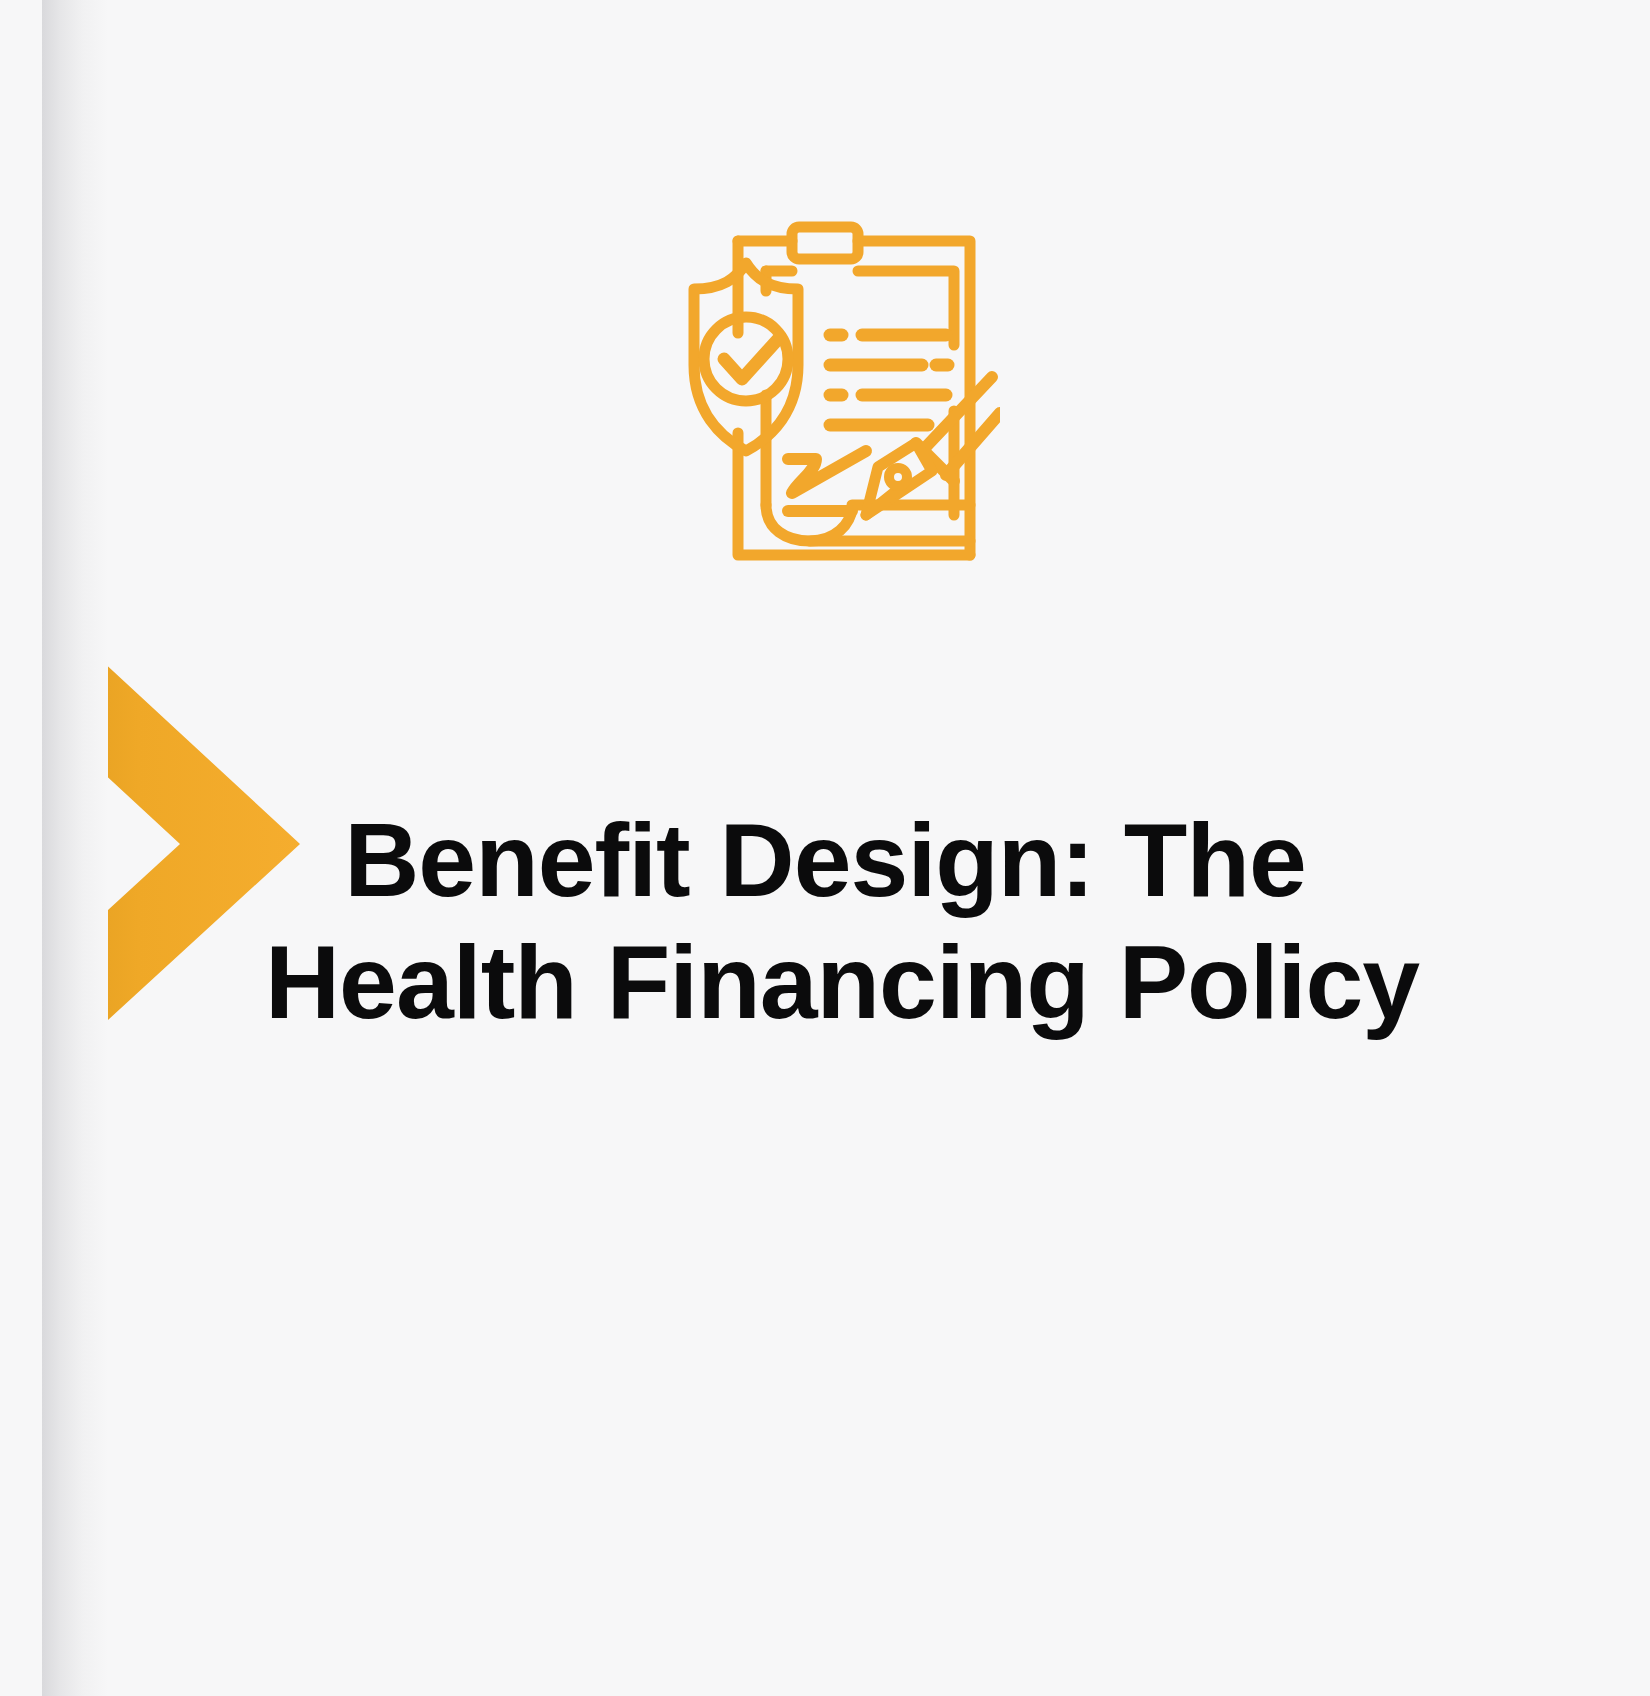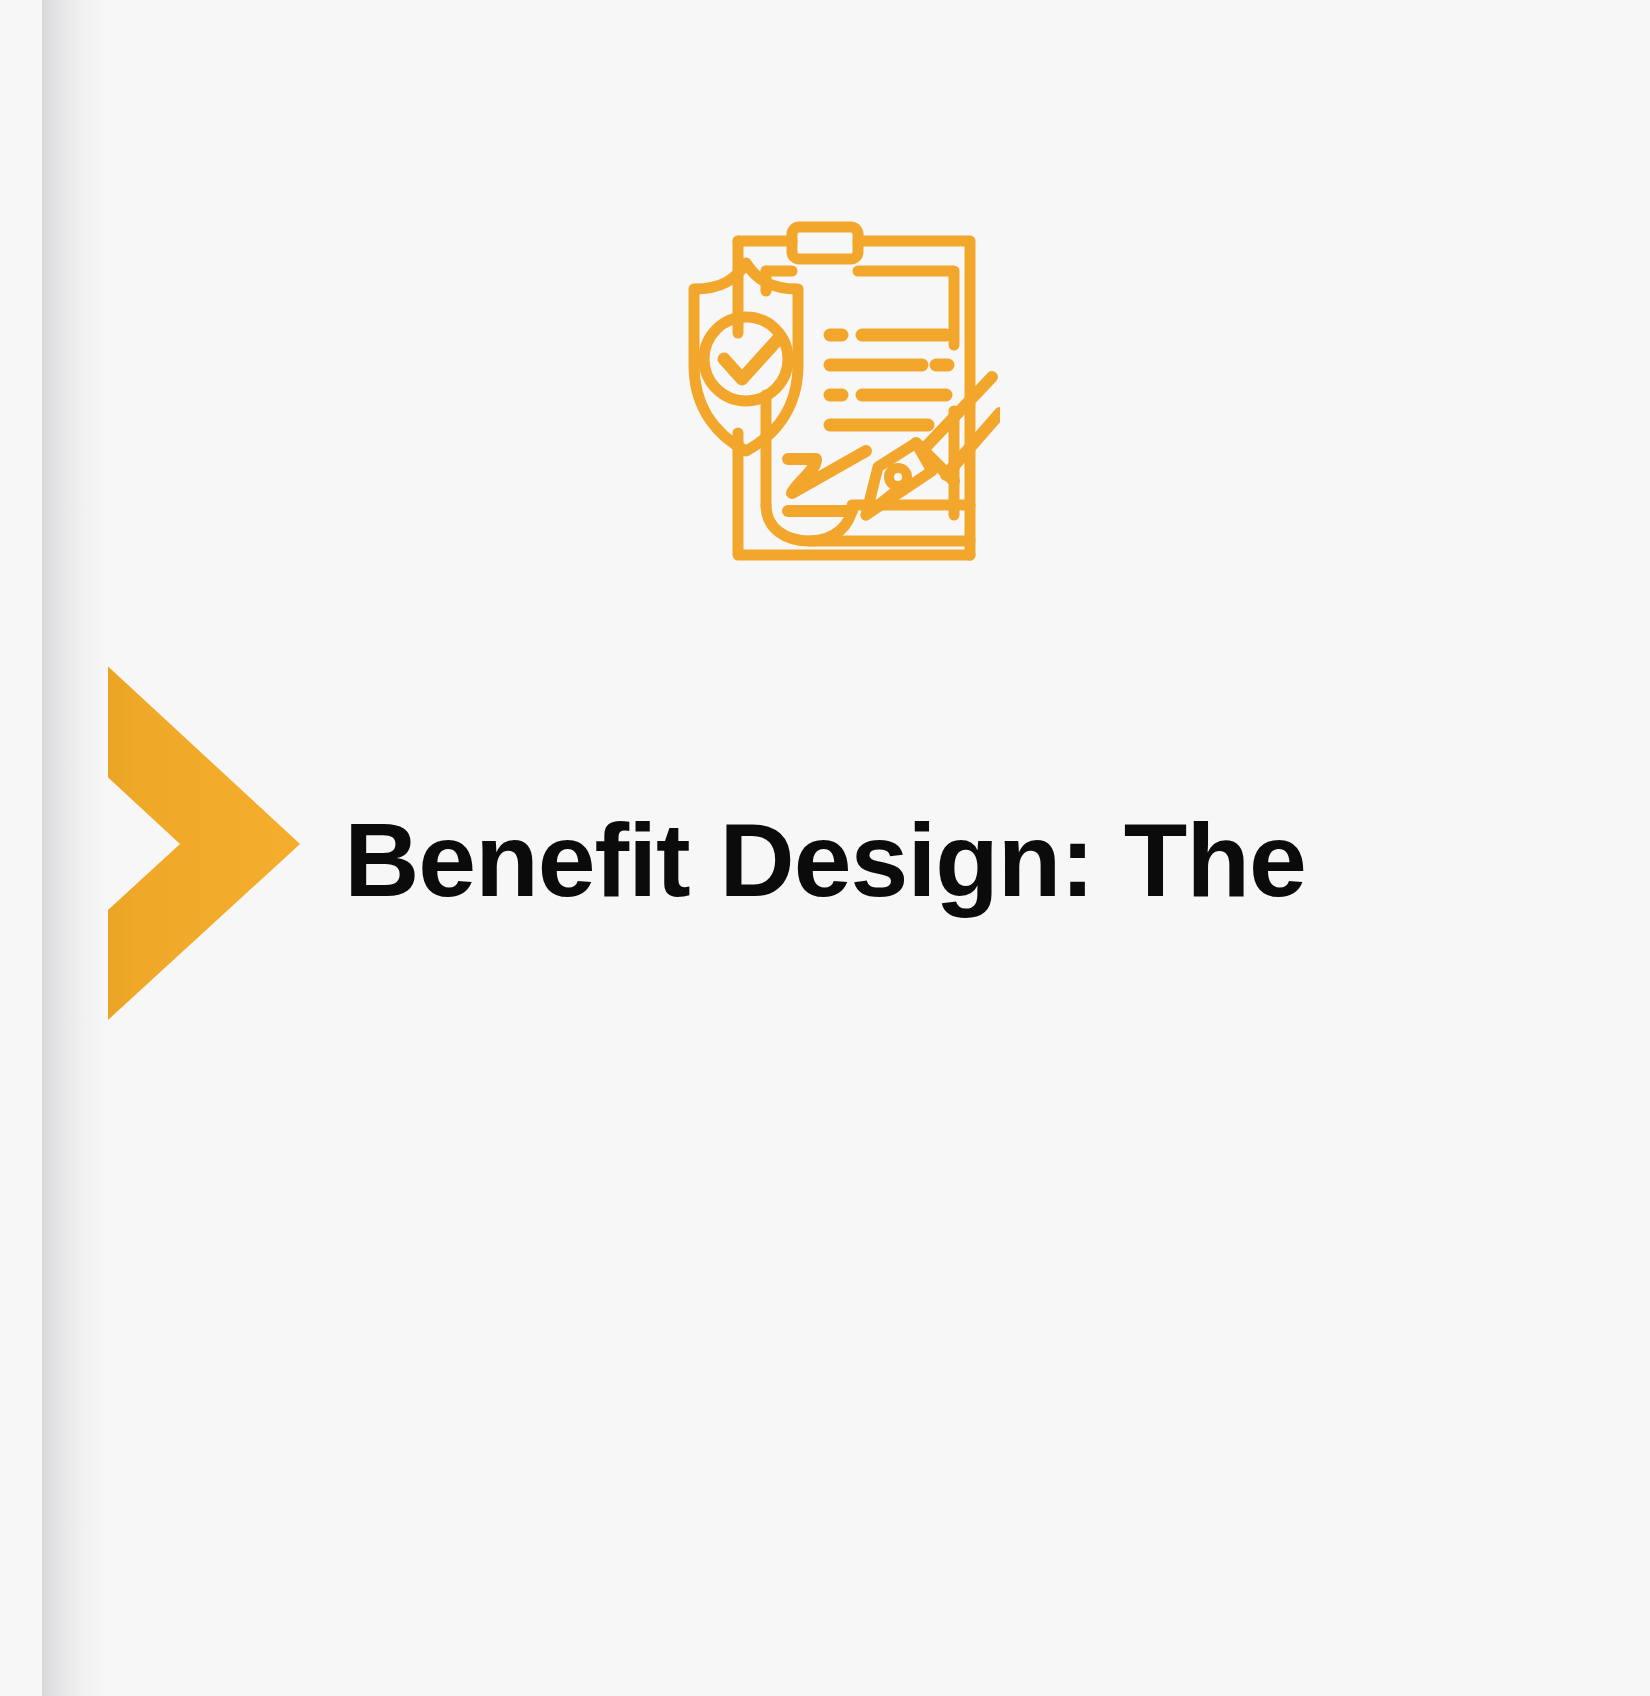--- a/index.html
+++ b/index.html
@@ -182,16 +182,17 @@
         <path d="M246 228 L208 252 L196 300 L262 256 Z" stroke-width="11"></path>
         <path d="M196 300 L226 276" stroke-width="11"></path>
         <circle cx="228" cy="262" r="9" stroke-width="10"></circle>
       </svg>
     </div>
   </div>
 
   <div class="title-block">
     <h1 class="title">
       <span class="tline">Benefit Design: The</span>
+      <span class="tline">Health Financing Policy</span>
     </h1>
   </div>
 
 </div>
 
 </body></html>

